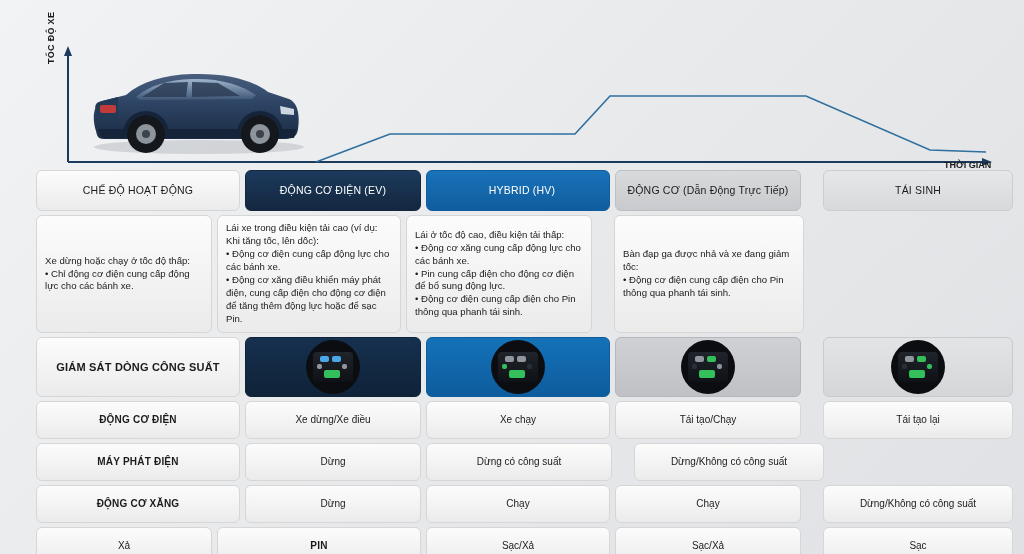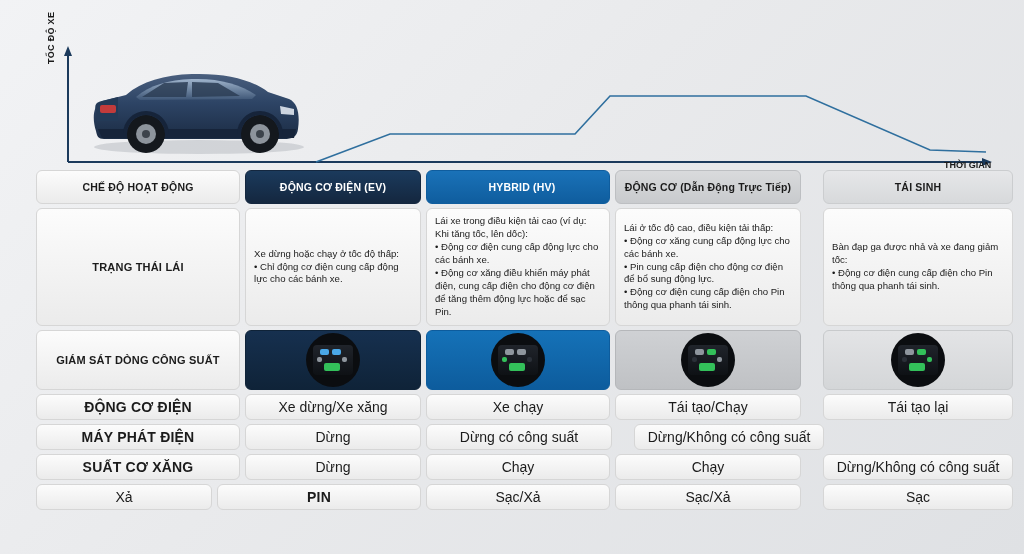--- a/index.html
+++ b/index.html
@@ -42,21 +42,21 @@
     padding:4px 8px;
     line-height:1.35;
   }
   .c-head{width:204px;min-width:204px;margin-right:5px;font-weight:bold;font-size:11px;letter-spacing:.2px;}
   .c1{width:176px;min-width:176px;margin-right:5px;}
   .c2{width:184px;min-width:184px;margin-right:5px;}
   .c3{width:186px;min-width:186px;margin-right:5px;}
   .c4{width:190px;min-width:190px;margin-left:17px;}
 
   
-  .hdr{height:34px;font-weight:bold;font-size:10.5px;letter-spacing:.2px;}
+  .hdr{height:41px;font-weight:normal;font-size:10.5px;letter-spacing:.2px;}
   .hdr.dark{background:linear-gradient(180deg,#1b3a5c 0%,#14273f 100%);color:#fff;border-color:#14273f;}
   .hdr.blue{background:linear-gradient(180deg,#1a72b8 0%,#0f5d9e 100%);color:#fff;border-color:#0f5d9e;padding-left:16px;}
   .hdr.gray{background:linear-gradient(180deg,#d9dadc 0%,#c8cacd 100%);color:#1b1b1b;border-color:#bdbfc2;}
   .hdr.gray2{background:linear-gradient(180deg,#e6e7e9 0%,#d7d9db 100%);color:#1b1b1b;border-color:#cbcdcf;}
 
   
   .r-state .cell{height:118px;align-items:center;}
   .r-state .c-head{justify-content:center;}
   .r-state .txt{
     text-align:left;width:100%;font-size:9.6px;line-height:1.35;
@@ -76,21 +76,21 @@
     background:linear-gradient(180deg,#20242b 0%,#0e1115 100%);
     border-radius:4px;
   }
   .thumb .blk{position:absolute;border-radius:2px;}
   .thumb .b-green{background:#33c05a;}
   .thumb .b-blue{background:#4aa8e8;}
   .thumb .b-gray{background:#8f969e;}
   .thumb .b-dark{background:#2b3038;}
 
   
-  .r-small .cell{height:26px;font-size:14px;text-align:right;}
+  .r-small .cell{height:38px;font-size:10px;text-align:right;}
   .r-small .c-head{font-weight:bold;}
 </style>
 </head>
 <body>
 
 <div class="chart-area">
 
   <svg width="1024" height="172" style="position:absolute;left:0;top:0;">
 
     <line x1="68" y1="158" x2="68" y2="48" stroke="#1b3a5c" stroke-width="2"></line>
@@ -150,21 +150,20 @@
 
   <div class="row">
     <div class="cell c-head hdr">CHẾ ĐỘ HOẠT ĐỘNG</div>
     <div class="cell c1 hdr dark">ĐỘNG CƠ ĐIỆN (EV)</div>
     <div class="cell c2 hdr blue">HYBRID (HV)</div>
     <div class="cell c3 hdr gray">ĐỘNG CƠ (Dẫn Động Trực Tiếp)</div>
     <div class="cell c4 hdr gray2">TÁI SINH</div>
   </div>
 
   <div class="row r-state">
-    <div class="cell c-head">TRẠNG THÁI LÁI</div>
     <div class="cell c1">
       <div class="txt" style="white-space: pre-line;">Xe dừng hoặc chạy ở tốc độ thấp:
 • Chỉ động cơ điện cung cấp động lực cho các bánh xe.</div>
     </div>
     <div class="cell c2">
       <div class="txt" style="white-space: pre-line;">Lái xe trong điều kiện tải cao (ví dụ: Khi tăng tốc, lên dốc):
 • Động cơ điện cung cấp động lực cho các bánh xe.
 • Động cơ xăng điều khiển máy phát điện, cung cấp điện cho động cơ điện để tăng thêm động lực hoặc để sạc Pin.</div>
     </div>
     <div class="cell c3">
@@ -222,35 +221,35 @@
         <div class="blk b-green" style="left:26px;top:16px;width:9px;height:6px;"></div>
         <div class="blk b-green" style="left:18px;top:30px;width:16px;height:8px;"></div>
         <div class="blk b-dark" style="left:11px;top:24px;width:5px;height:5px;"></div>
         <div class="blk b-green" style="left:36px;top:24px;width:5px;height:5px;"></div>
       </div>
     </div>
   </div>
 
   <div class="row r-small">
     <div class="cell c-head">ĐỘNG CƠ ĐIỆN</div>
-    <div class="cell c1">Xe dừng/Xe xăng</div>
+    <div class="cell c1">Xe dừng/Xe điều</div>
     <div class="cell c2">Xe chạy</div>
     <div class="cell c3">Tái tạo/Chạy</div>
     <div class="cell c4">Tái tạo lại</div>
   </div>
 
   <div class="row r-small">
     <div class="cell c-head">MÁY PHÁT ĐIỆN</div>
     <div class="cell c1">Dừng</div>
     <div class="cell c3">Dừng có công suất</div>
     <div class="cell c4">Dừng/Không có công suất</div>
   </div>
 
   <div class="row r-small">
-    <div class="cell c-head">SUẤT CƠ XĂNG</div>
+    <div class="cell c-head">ĐỘNG CƠ XĂNG</div>
     <div class="cell c1">Dừng</div>
     <div class="cell c2">Chạy</div>
     <div class="cell c3">Chạy</div>
     <div class="cell c4">Dừng/Không có công suất</div>
   </div>
 
   <div class="row r-small">
     <div class="cell c1">Xả</div>
     <div class="cell c-head">PIN</div>
     <div class="cell c2">Sạc/Xả</div>

